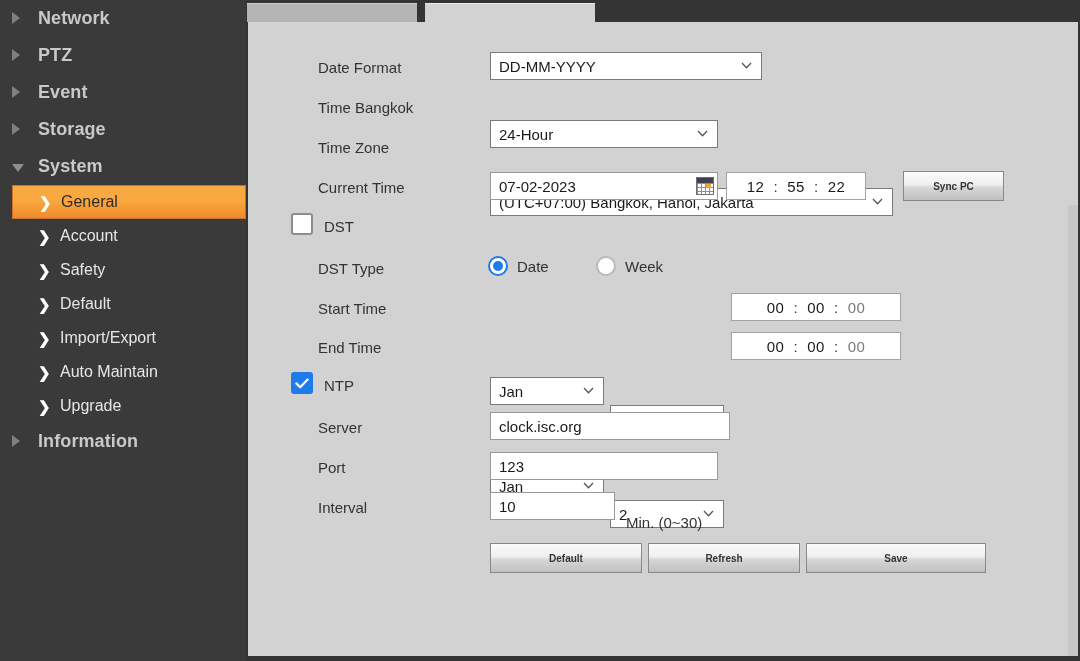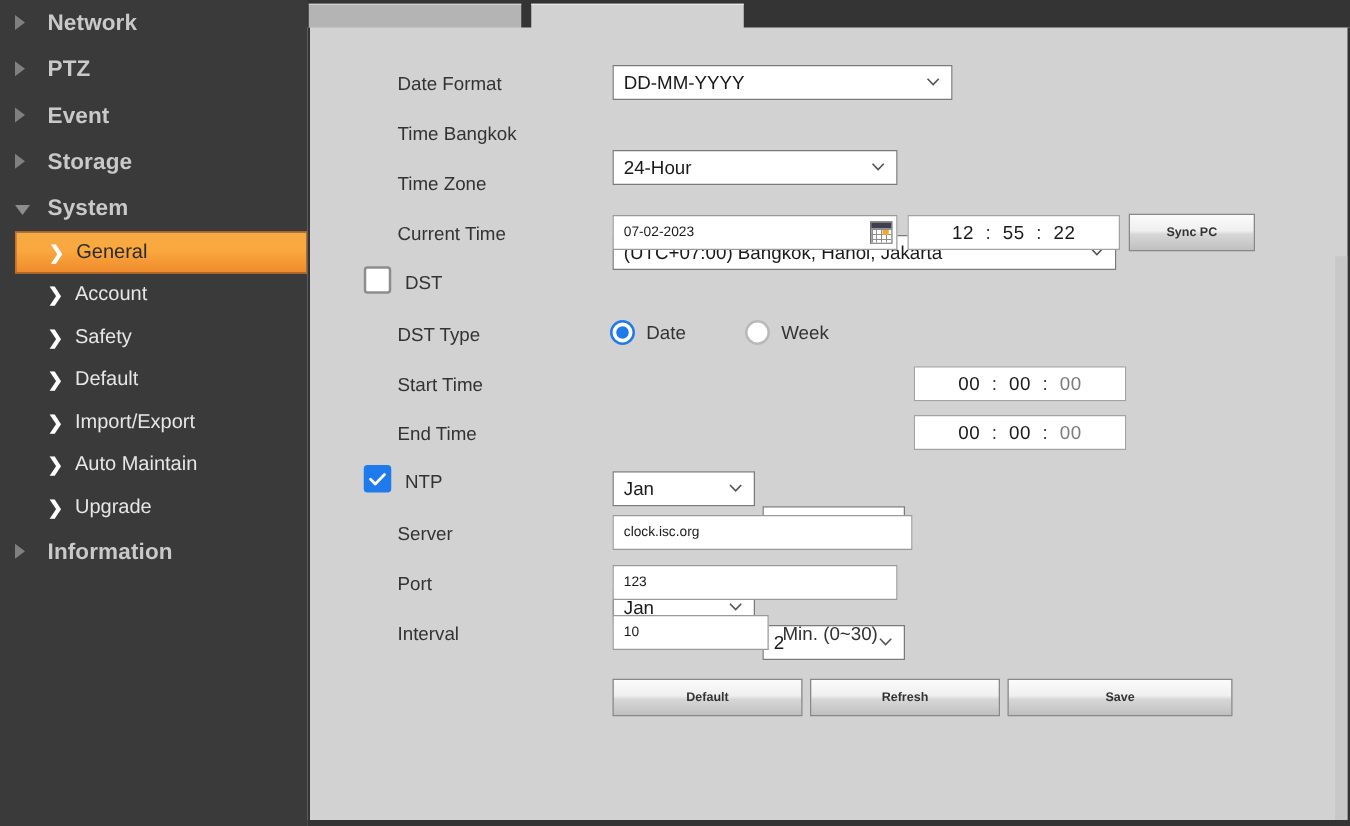--- a/index.html
+++ b/index.html
@@ -179,21 +179,21 @@
     width: 11px; height: 7px;
   }
   .sel .chevdown svg { display: block; }
 
   .txt {
     position: absolute;
     box-sizing: border-box;
     background: #ffffff;
     border: 1px solid #9a9a9a;
     height: 28px;
-    font-size: 11px;
+    font-size: 15px;
     color: #1a1a1a;
     display: flex;
     align-items: center;
     padding-left: 8px;
   }
 
   .timebox {
     position: absolute;
     box-sizing: border-box;
     background: #ffffff;
@@ -307,20 +307,21 @@
     font-size: 15px;
     color: #333333;
     padding-left: 9px;
     white-space: nowrap;
   }
   .suffix {
     position: absolute;
     font-size: 15px;
     color: #333333;
     white-space: nowrap;
+    margin-top: 15px;
   }
 </style>
 </head>
 <body>
 
 <div id="app">
 
   <div class="tabstrip">
     <div class="tab tab-inactive"></div>
     <div class="tab tab-active"></div>
@@ -439,21 +440,21 @@
       </div>
       <div class="txt" style="left:242px; top:150px; width:228px;">
         <span>07-02-2023</span>
       </div>
       <div class="calicon" style="left:448px; top:155px;">
         <div class="capbar"></div>
         <div class="grid">
             <div class="hl"></div>
           </div>
       </div>
-      <div class="timebox" style="left:478px; top:150px; width:170px;">
+      <div class="timebox" style="left:478px; top:150px; width:140px;">
         <span class="seg">12</span>
         <span class="sepc">:</span>
         <span class="seg">55</span>
         <span class="sepc">:</span>
         <span class="seg">22</span>
       </div>
       <div class="btn" style="left:655px; top:149px; width:101px;">
         <span>Sync PC</span>
       </div>
 

